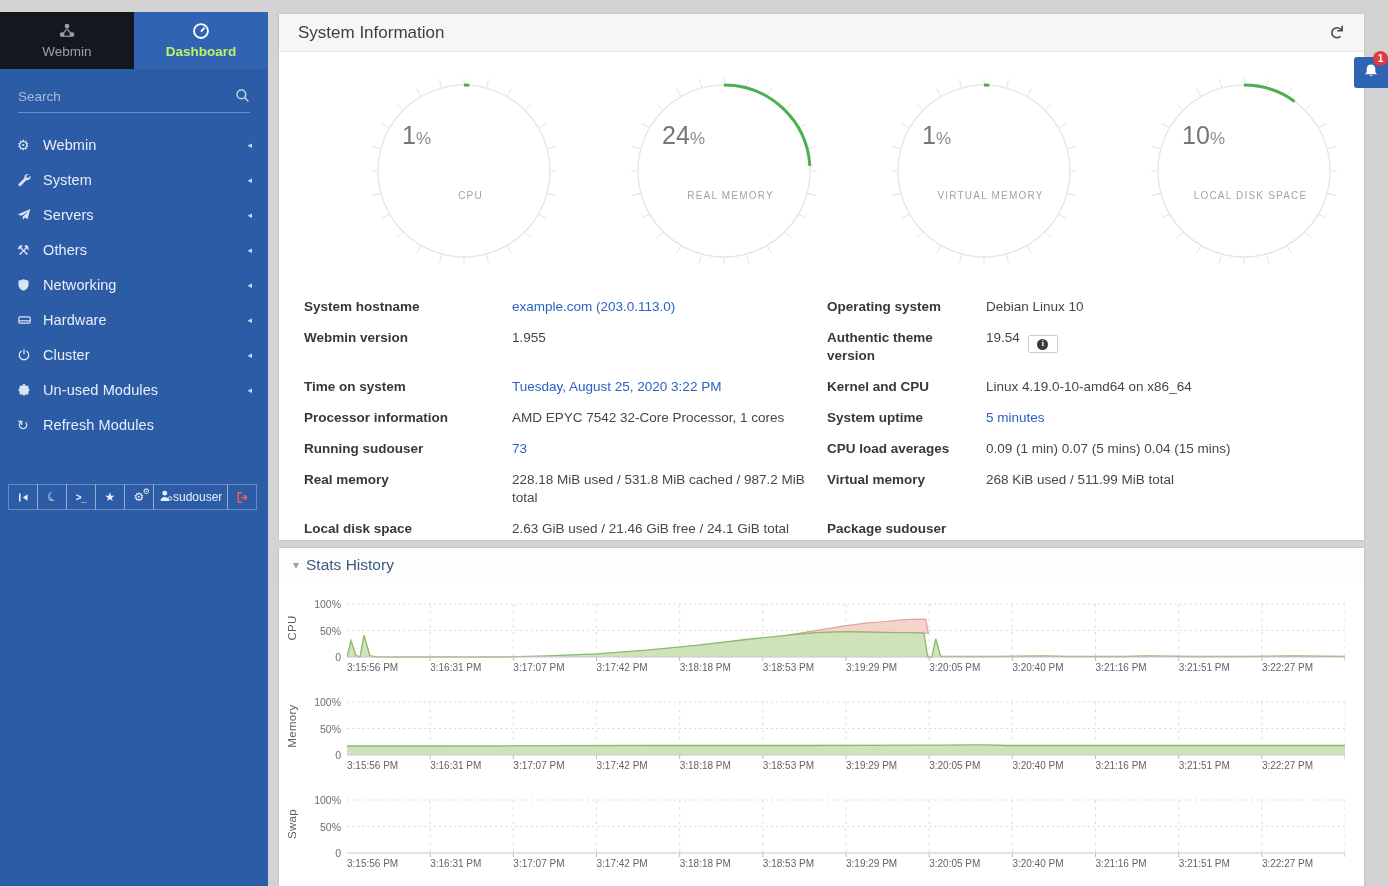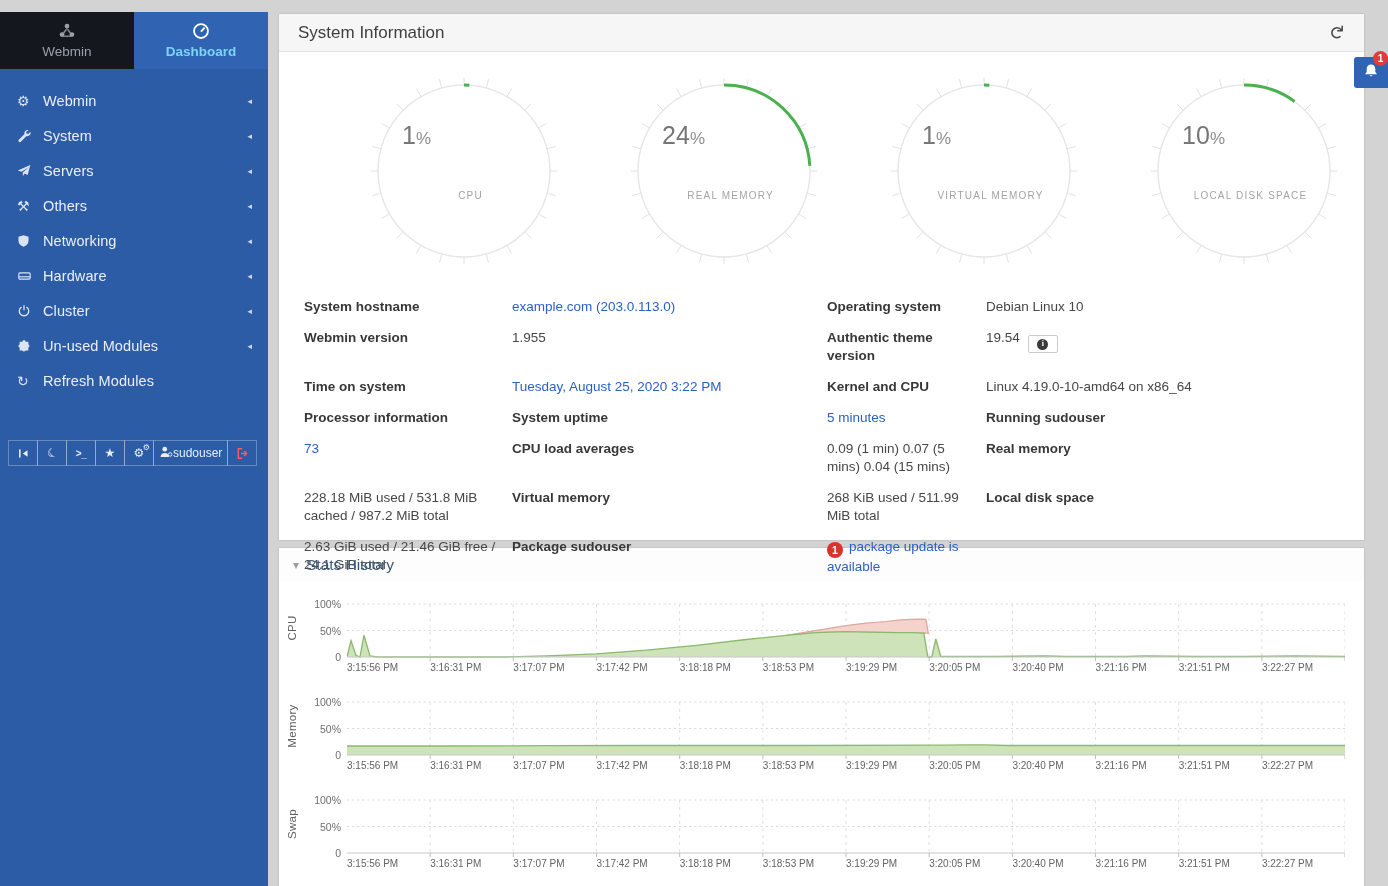--- a/index.html
+++ b/index.html
@@ -4,21 +4,21 @@
 <style>
   * { margin:0; padding:0; box-sizing:border-box; }
   html,body { width:1388px; height:886px; overflow:hidden; }
   body { font-family:"Liberation Sans","DejaVu Sans",sans-serif; background:#d3d3d3; position:relative; }
 
   
   #sidebar { position:absolute; left:0; top:12px; width:268px; height:886px; background:#2d5ca6; z-index:5; }
   .tabs { display:flex; height:57px; }
   .tab { flex:1; display:flex; flex-direction:column; align-items:center; justify-content:center; gap:4px; cursor:pointer; }
   .tab.inactive { background:#14171d; color:#9aa0a8; }
-  .tab.active { background:#3064b2; color:#7dd3fc; }
+  .tab.active { background:#3064b2; color:#bef264; }
   .tab .tab-label { font-size:13.5px; font-weight:bold; }
   .tab.inactive .tab-label { font-weight:normal; }
   .tab svg { display:block; }
 
   .search-row { position:relative; margin:14px 18px 6px 18px; border-bottom:1px solid rgba(255,255,255,.3); }
   .search-row input { width:100%; background:transparent; border:none; outline:none; color:#dfe8f7; font-size:13.5px; padding:6px 24px 8px 0; font-family:inherit; }
   .search-row input::placeholder { color:#aabcdc; }
   .search-row .sicon { position:absolute; right:0; top:5px; }
 
   ul.menu { list-style:none; margin-top:14px; }
@@ -103,20 +103,29 @@
       <span>
         <svg width="18" height="18" viewBox="0 0 16 16" fill="none" stroke="#ffffff" stroke-width="1.6">
             <circle cx="8" cy="8" r="6.2"></circle>
             <path d="M8 8.6 11.2 5"></path>
           </svg>
       </span>
       <span class="tab-label">Dashboard</span>
     </div>
   </div>
 
+  <div class="search-row">
+    <input type="text" placeholder="Search" style="">
+    <span class="sicon">
+      <svg width="15" height="15" viewBox="0 0 16 16" fill="none" stroke="#c6d2e8" stroke-width="1.6">
+          <circle cx="6.8" cy="6.8" r="4.6"></circle>
+          <path d="M10.2 10.2 14.3 14.3"></path>
+        </svg>
+    </span>
+  </div>
 
   <ul class="menu">
       <li>
         <span class="mi">
           <span class="uni">⚙</span>
         </span>
         <span class="mlabel">Webmin</span>
         <span class="mcaret">◂</span>
       </li>
       <li>
@@ -377,34 +386,34 @@
         <div class="ivalue"><span>1.955</span></div>
         <div class="ilabel">Authentic theme version</div>
         <div class="ivalue"><span>19.54</span><span class="info-btn">
             <span class="i-circ">i</span>
           </span></div>
         <div class="ilabel">Time on system</div>
         <div class="ivalue"><span class="ilink">Tuesday, August 25, 2020 3:22 PM</span></div>
         <div class="ilabel">Kernel and CPU</div>
         <div class="ivalue"><span>Linux 4.19.0-10-amd64 on x86_64</span></div>
         <div class="ilabel">Processor information</div>
+        <div class="ivalue"><span>AMD EPYC 7542 32-Core Processor, 1 cores</span></div>
         <div class="ilabel">System uptime</div>
         <div class="ivalue"><span class="ilink">5 minutes</span></div>
         <div class="ilabel">Running sudouser</div>
         <div class="ivalue"><span class="ilink">73</span></div>
         <div class="ilabel">CPU load averages</div>
         <div class="ivalue"><span>0.09 (1 min) 0.07 (5 mins) 0.04 (15 mins)</span></div>
         <div class="ilabel">Real memory</div>
         <div class="ivalue"><span>228.18 MiB used / 531.8 MiB cached / 987.2 MiB total</span></div>
         <div class="ilabel">Virtual memory</div>
         <div class="ivalue"><span>268 KiB used / 511.99 MiB total</span></div>
         <div class="ilabel">Local disk space</div>
         <div class="ivalue"><span>2.63 GiB used / 21.46 GiB free / 24.1 GiB total</span></div>
         <div class="ilabel">Package sudouser</div>
-        <div class="ivalue"><span class="badge">1</span><span class="ilink">package update is available</span></div>
       </div>
   </div>
 
   <div class="panel stats-panel">
     <div class="stats-header">
       <span class="stats-caret">▾</span>
       <span class="stats-title">Stats History</span>
     </div>
     <div id="charts">
         <div class="chart-block">

